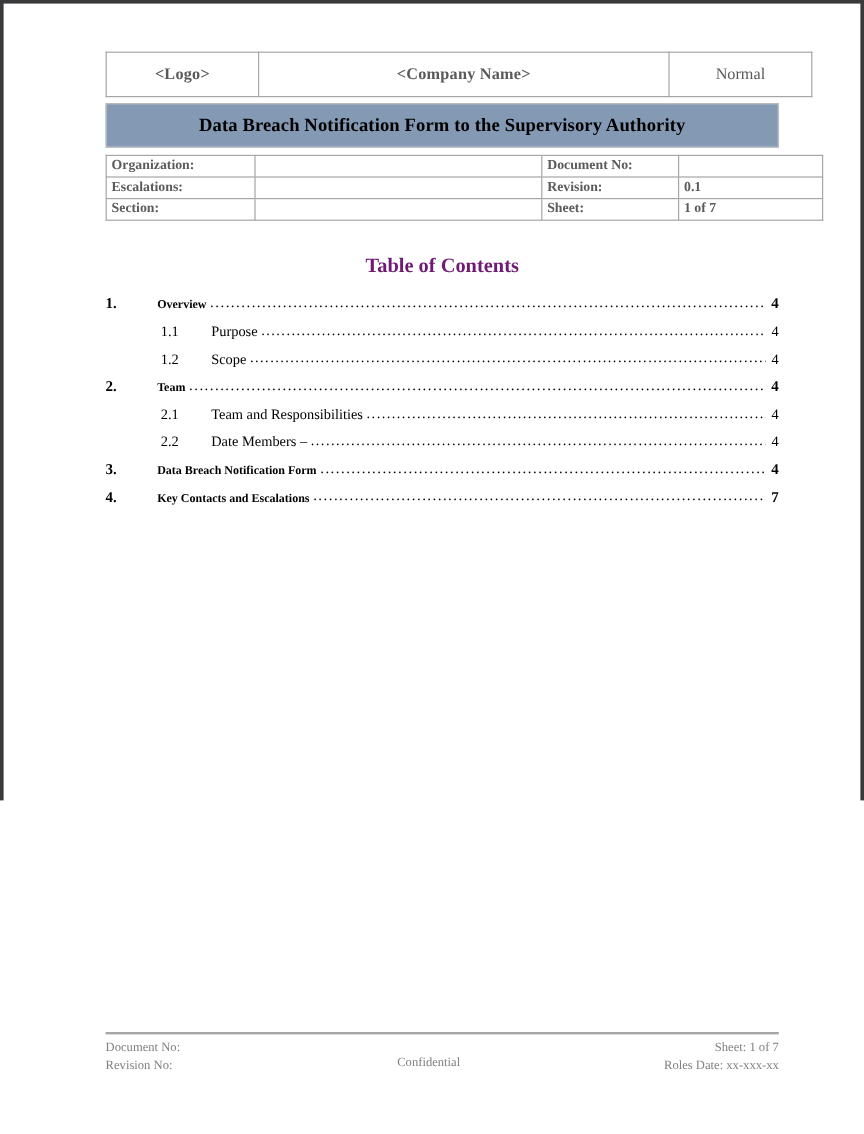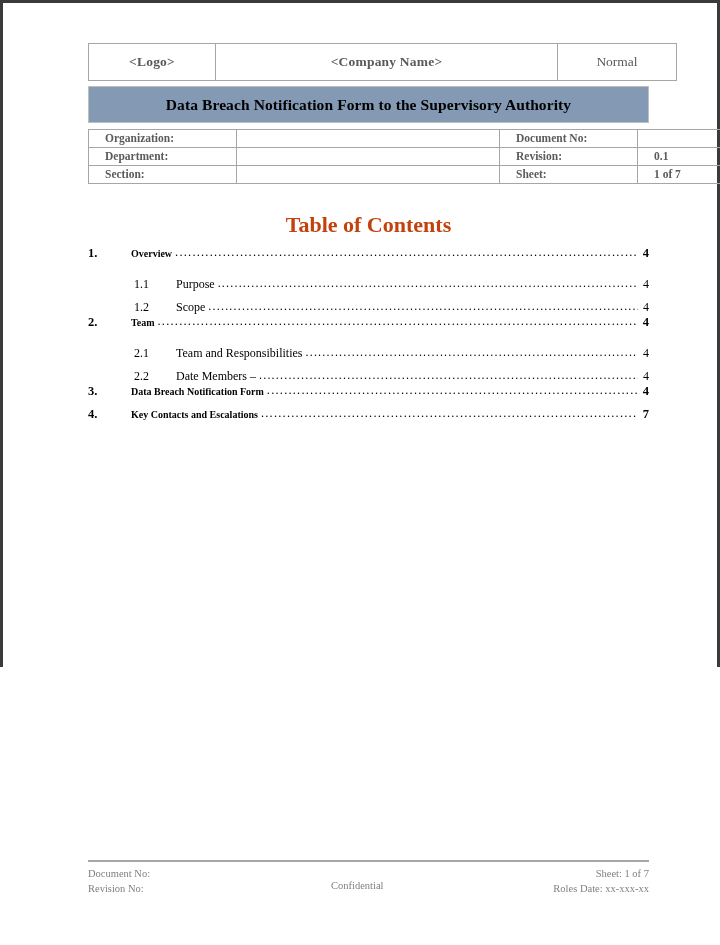--- a/index.html
+++ b/index.html
@@ -77,39 +77,39 @@
     top: 126px;
     width: 561px;
     border-collapse: collapse;
     table-layout: fixed;
   }
   .meta-table td {
     border: 1px solid #a6a6a6;
     height: 17px;
     font-size: 11.5px;
     color: #5b5b5b;
-    padding: 0 16px;
+    padding: 0 4px;
     vertical-align: middle;
     line-height: 1;
   }
   .m-label { width: 115px; font-weight: bold; }
   .m-blank { width: 230px; }
   .m-label2{ width: 105px; font-weight: bold; }
   .m-value { width: 111px; font-weight: bold; }
 
   
   .toc-title {
     position: absolute;
     left: 85px;
     top: 209px;
     width: 561px;
     text-align: center;
-    font-size: 22px;
+    font-size: 17px;
     font-weight: bold;
-    color: #c2410c;
+    color: #701a75;
   }
 
   .toc {
     position: absolute;
     left: 85px;
     top: 243px;
     width: 561px;
   }
   .toc-row {
     display: flex;
@@ -142,21 +142,21 @@
     text-align: right;
     min-width: 9px;
   }
 
   
   .lvl1 .toc-num  { width: 43px; font-weight: bold; }
   .lvl1 .toc-text { font-weight: bold; }
   .lvl1 .toc-page { font-weight: bold; }
 
   
-  .lvl2 { padding-left: 46px; align-items: flex-end; }
+  .lvl2 { padding-left: 46px; }
   .lvl2 .toc-num  { width: 42px; font-weight: normal; font-size: 12px; }
   .lvl2 .toc-text { font-weight: normal; font-size: 12px; }
   .lvl2 .toc-page { font-weight: normal; font-size: 12px; }
   .lvl2 .toc-dots { font-size: 12px; }
 
   
   .footer {
     position: absolute;
     left: 85px;
     top: 857px;
@@ -200,21 +200,21 @@
 
   <table class="meta-table">
     <tbody>
         <tr>
       <td class="m-label">Organization:</td>
       <td class="m-blank"></td>
       <td class="m-label2">Document No:</td>
       <td class="m-value"></td>
     </tr>
     <tr>
-      <td class="m-label">Department:</td>
+      <td class="m-label">Escalations:</td>
       <td class="m-blank"></td>
       <td class="m-label2">Revision:</td>
       <td class="m-value">0.1</td>
     </tr>
     <tr>
       <td class="m-label">Section:</td>
       <td class="m-blank"></td>
       <td class="m-label2">Sheet:</td>
       <td class="m-value">1 of 7</td>
     </tr>

